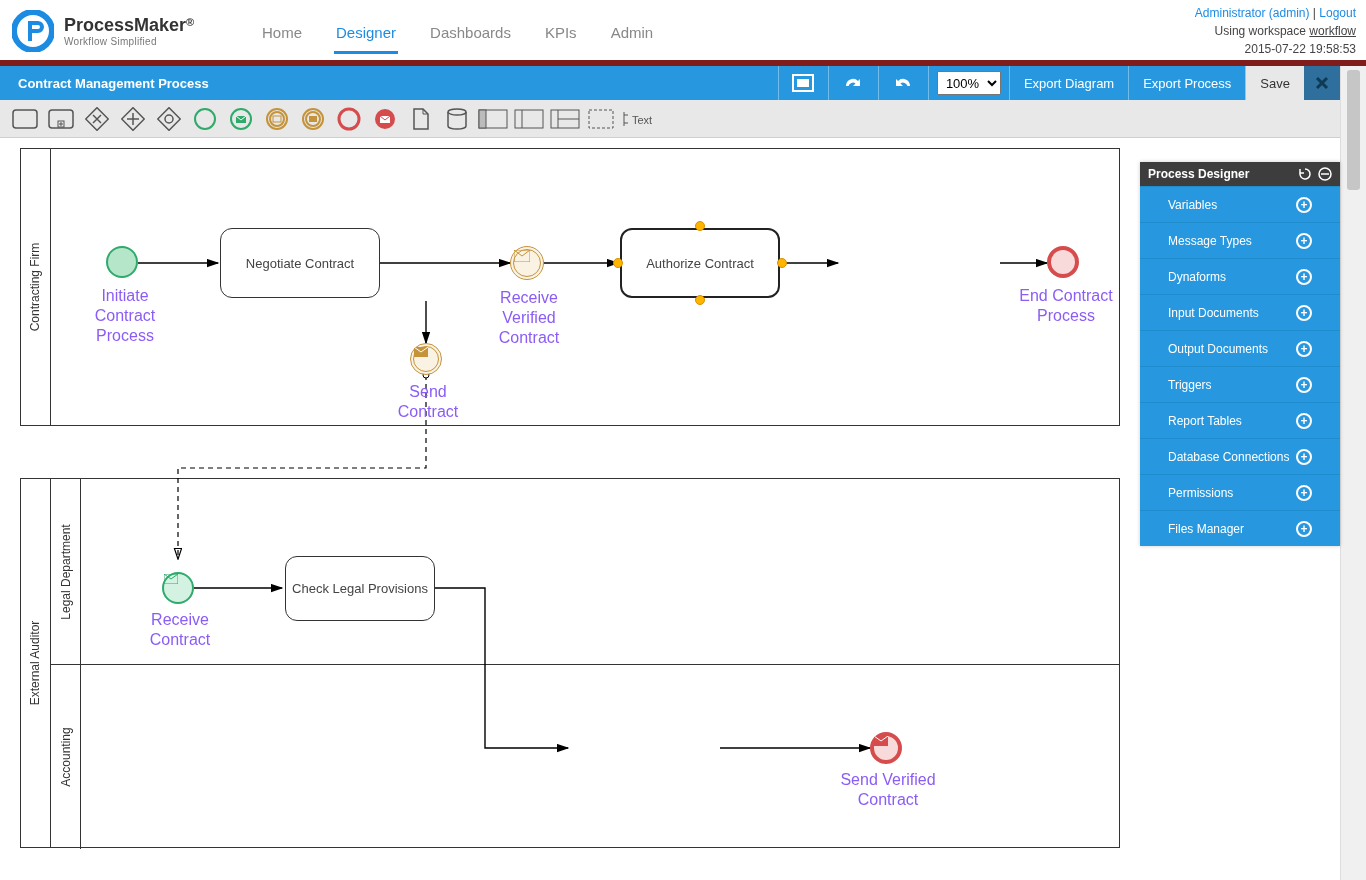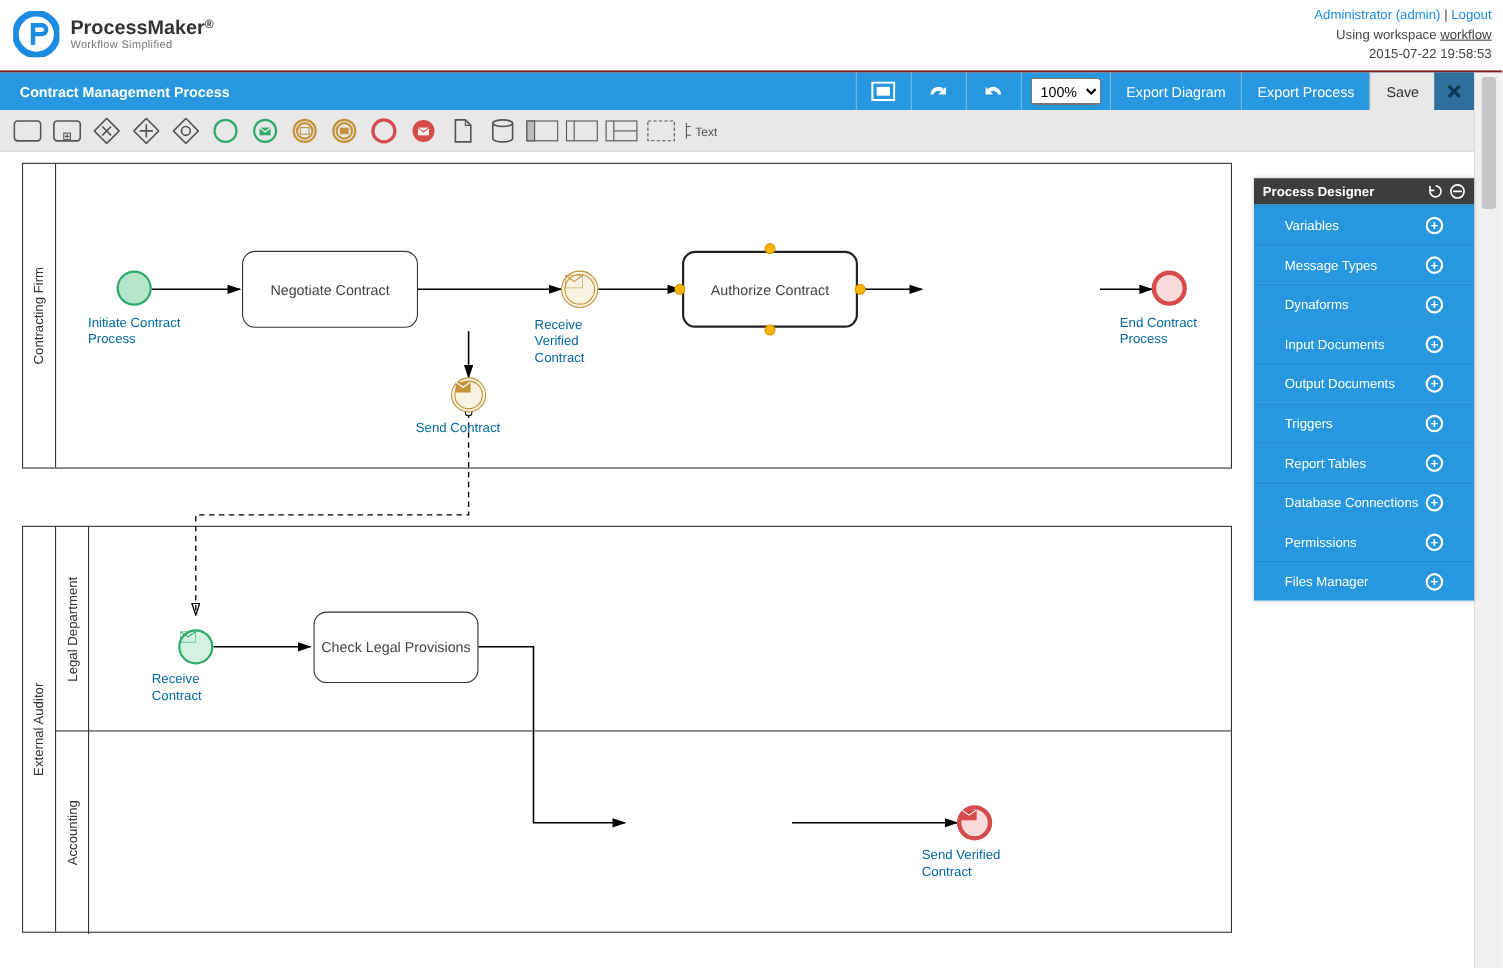--- a/index.html
+++ b/index.html
@@ -16,21 +16,21 @@
     color:#444;
     background:#fff;
     width:1366px;
     height:880px;
     overflow:hidden;
   }
   
   .header{
     position:relative;
     height:66px;
-    border-bottom:2px solid #7f1d1d;
+    border-bottom:6px solid #7f1d1d;
   }
   .logo{
     position:absolute; left:12px; top:10px;
     display:flex; align-items:center; gap:10px;
   }
   .logo svg{display:block}
   .logo-text{font-size:18px; font-weight:bold; color:#333;}
   .logo-sub{font-size:10px; color:#777; letter-spacing:.3px}
   .main-nav{
     position:absolute; left:260px; top:18px;
@@ -121,21 +121,21 @@
   }
   .vtext{
     transform:rotate(-90deg); white-space:nowrap; font-size:12px; color:#333;
   }
   .lane-div{position:absolute; left:30px; right:0; height:0; border-top:1.5px solid #343434}
   .lane-title-v{
     position:absolute; width:30px; border-right:1.5px solid #343434;
     display:flex; align-items:center; justify-content:center;
   }
   .node-label{
-    position:absolute; font-size:12px; color:#0369a1; line-height:1.25;
+    position:absolute; text-align:center; font-size:16px; color:#8b5cf6; line-height:1.25;
     pointer-events:none;
   }
   .task{
     position:absolute; border:1.5px solid #333; border-radius:12px; background:#fff;
     display:flex; align-items:center; justify-content:center;
     font-size:13px; text-align:center; padding:4px;
   }
   .task.selected{border-width:2px; border-color:#222}
   .sel-handle{position:absolute; width:10px; height:10px; background:#ffb400; border:1px solid #d69200; border-radius:50%}
 
@@ -185,20 +185,27 @@
       <circle cx="21" cy="21" r="19" fill="none" stroke="#1c8ce3" stroke-width="6"></circle>
       <path d="M16 11 h10 a6 6 0 0 1 0 12 h-6 v8 h-4 z M20 15 v4 h6 a2 2 0 0 0 0-4 z" fill="#1c8ce3"></path>
     </svg>
     <div>
       <div>
         <span class="logo-text">ProcessMaker</span><span class="logo-text" style="font-size:11px; vertical-align:super">®</span>
       </div>
       <div class="logo-sub">Workflow Simplified</div>
     </div>
   </div>
+  <nav class="main-nav">
+    <a>Home</a>
+    <a class="active">Designer</a>
+    <a>Dashboards</a>
+    <a>KPIs</a>
+    <a>Admin</a>
+  </nav>
   <div class="header-right">
     <div>
       <a>Administrator (admin)</a>
       <span> | </span>
       <a>Logout</a>
     </div>
     <div class="ws">
       <span>Using workspace </span><u>workflow</u>
     </div>
     <div>2015-07-22 19:58:53</div>

